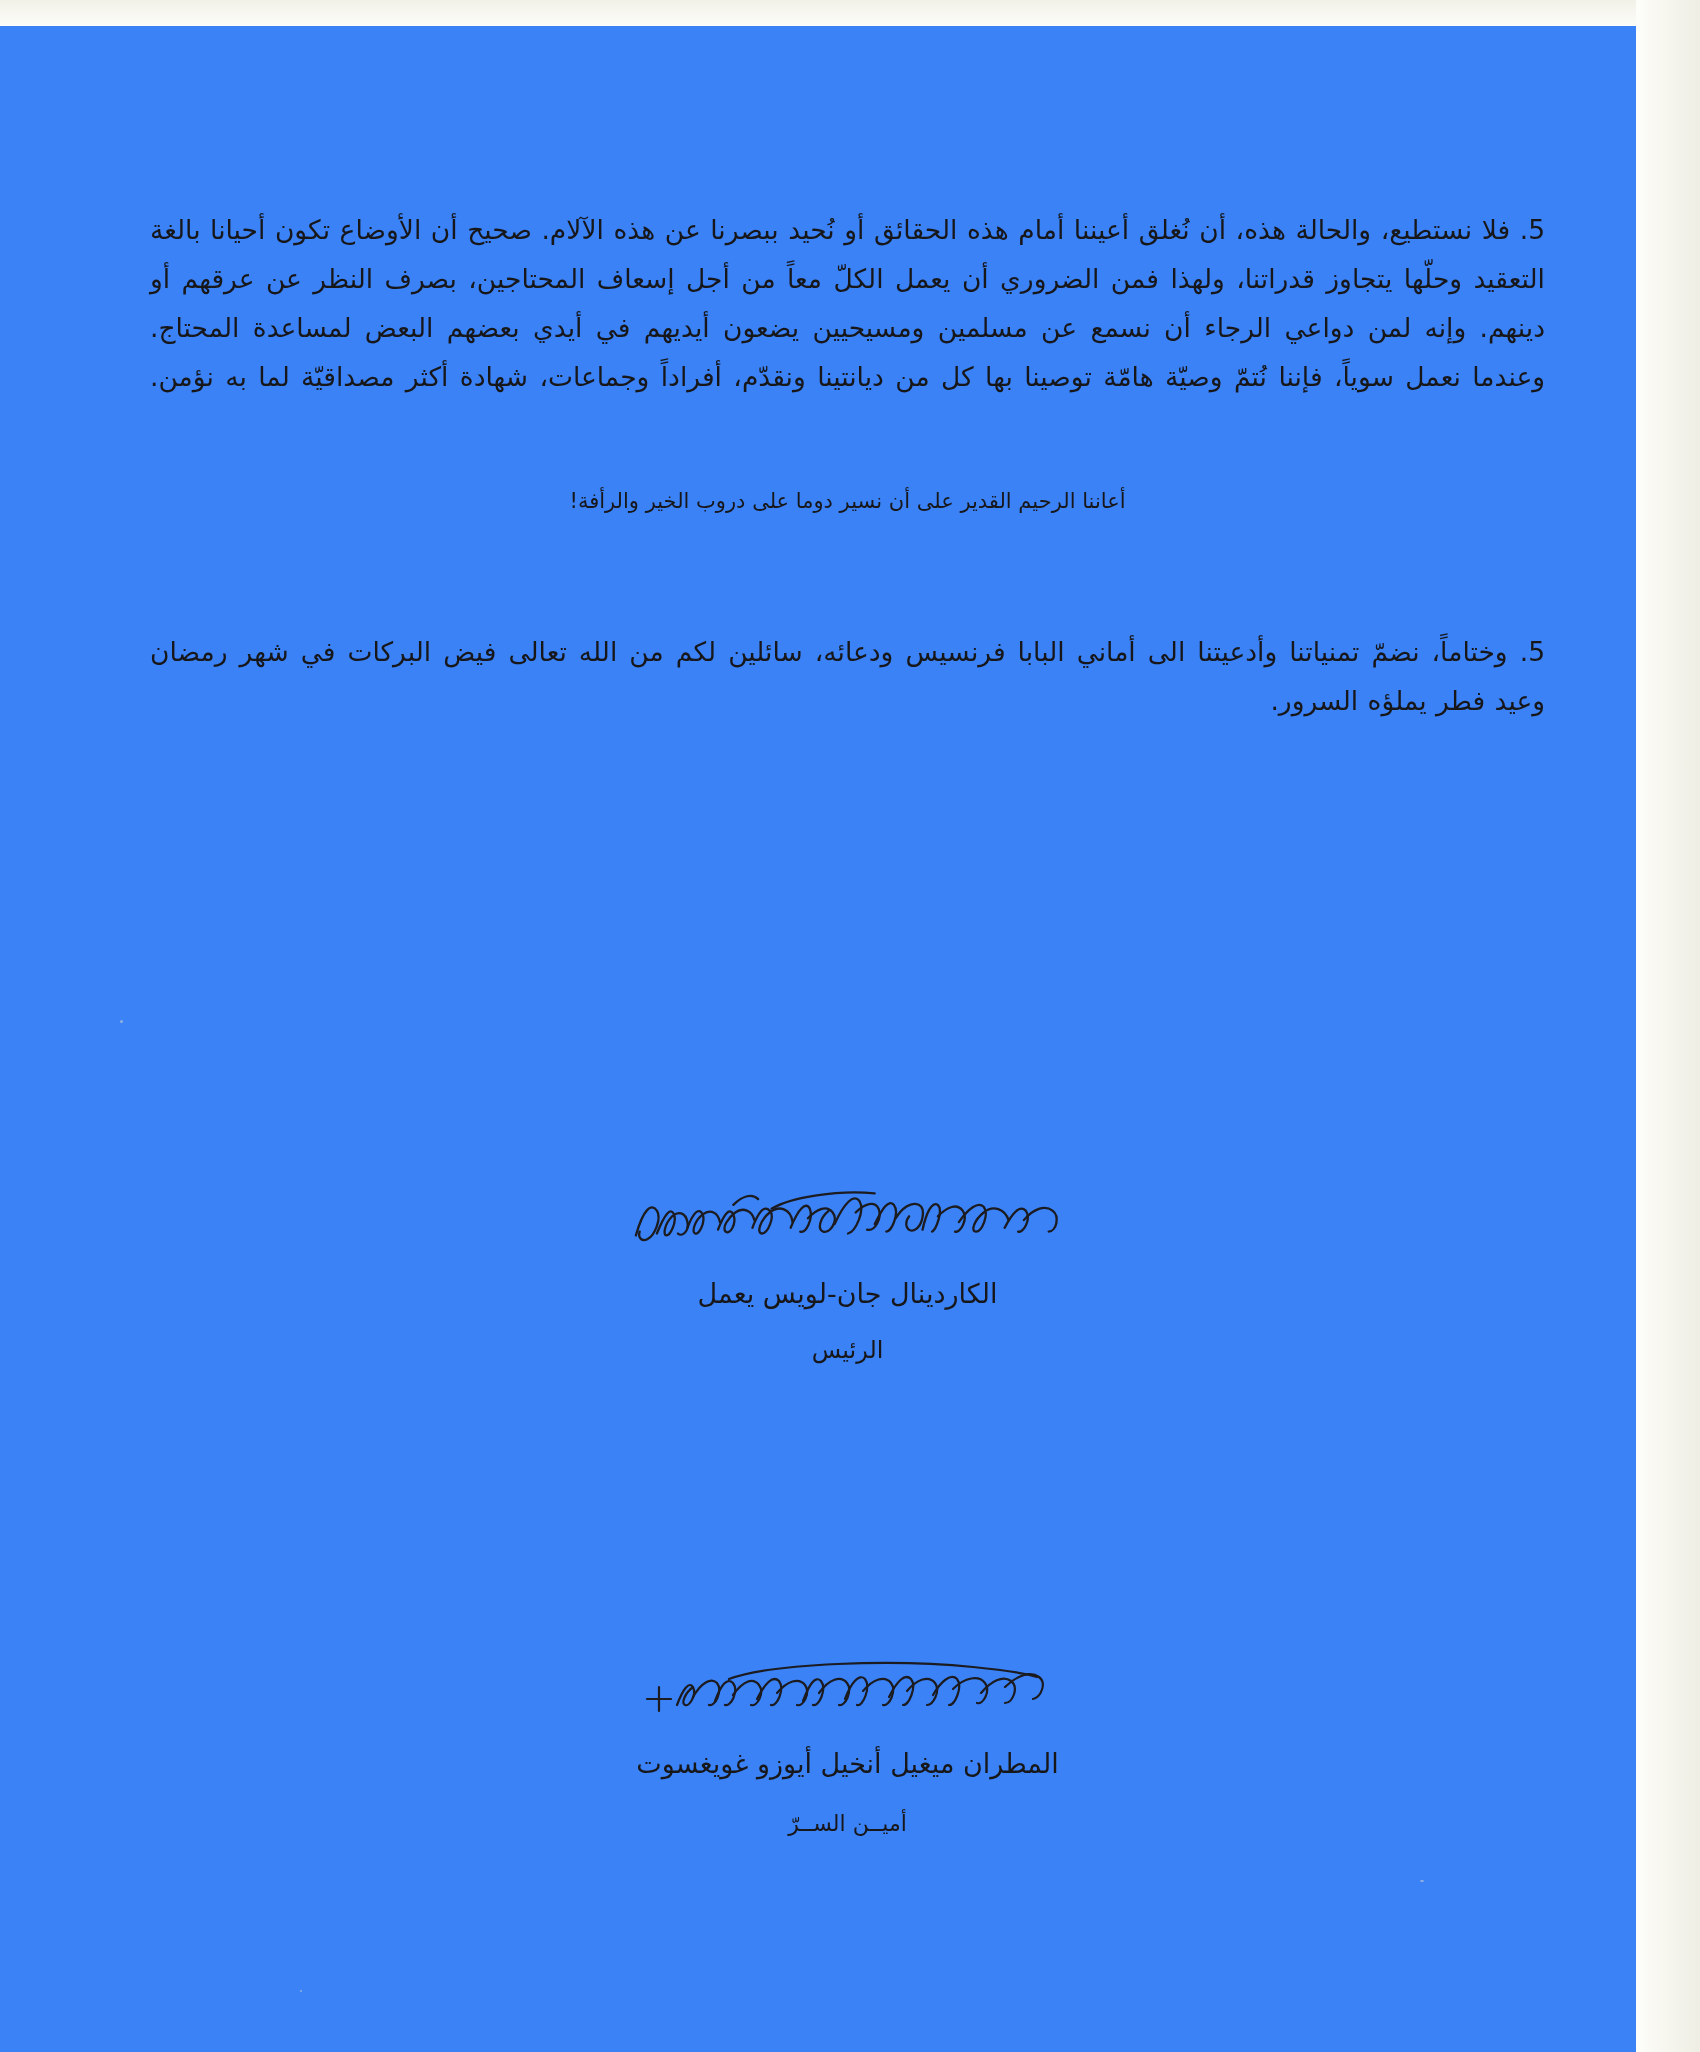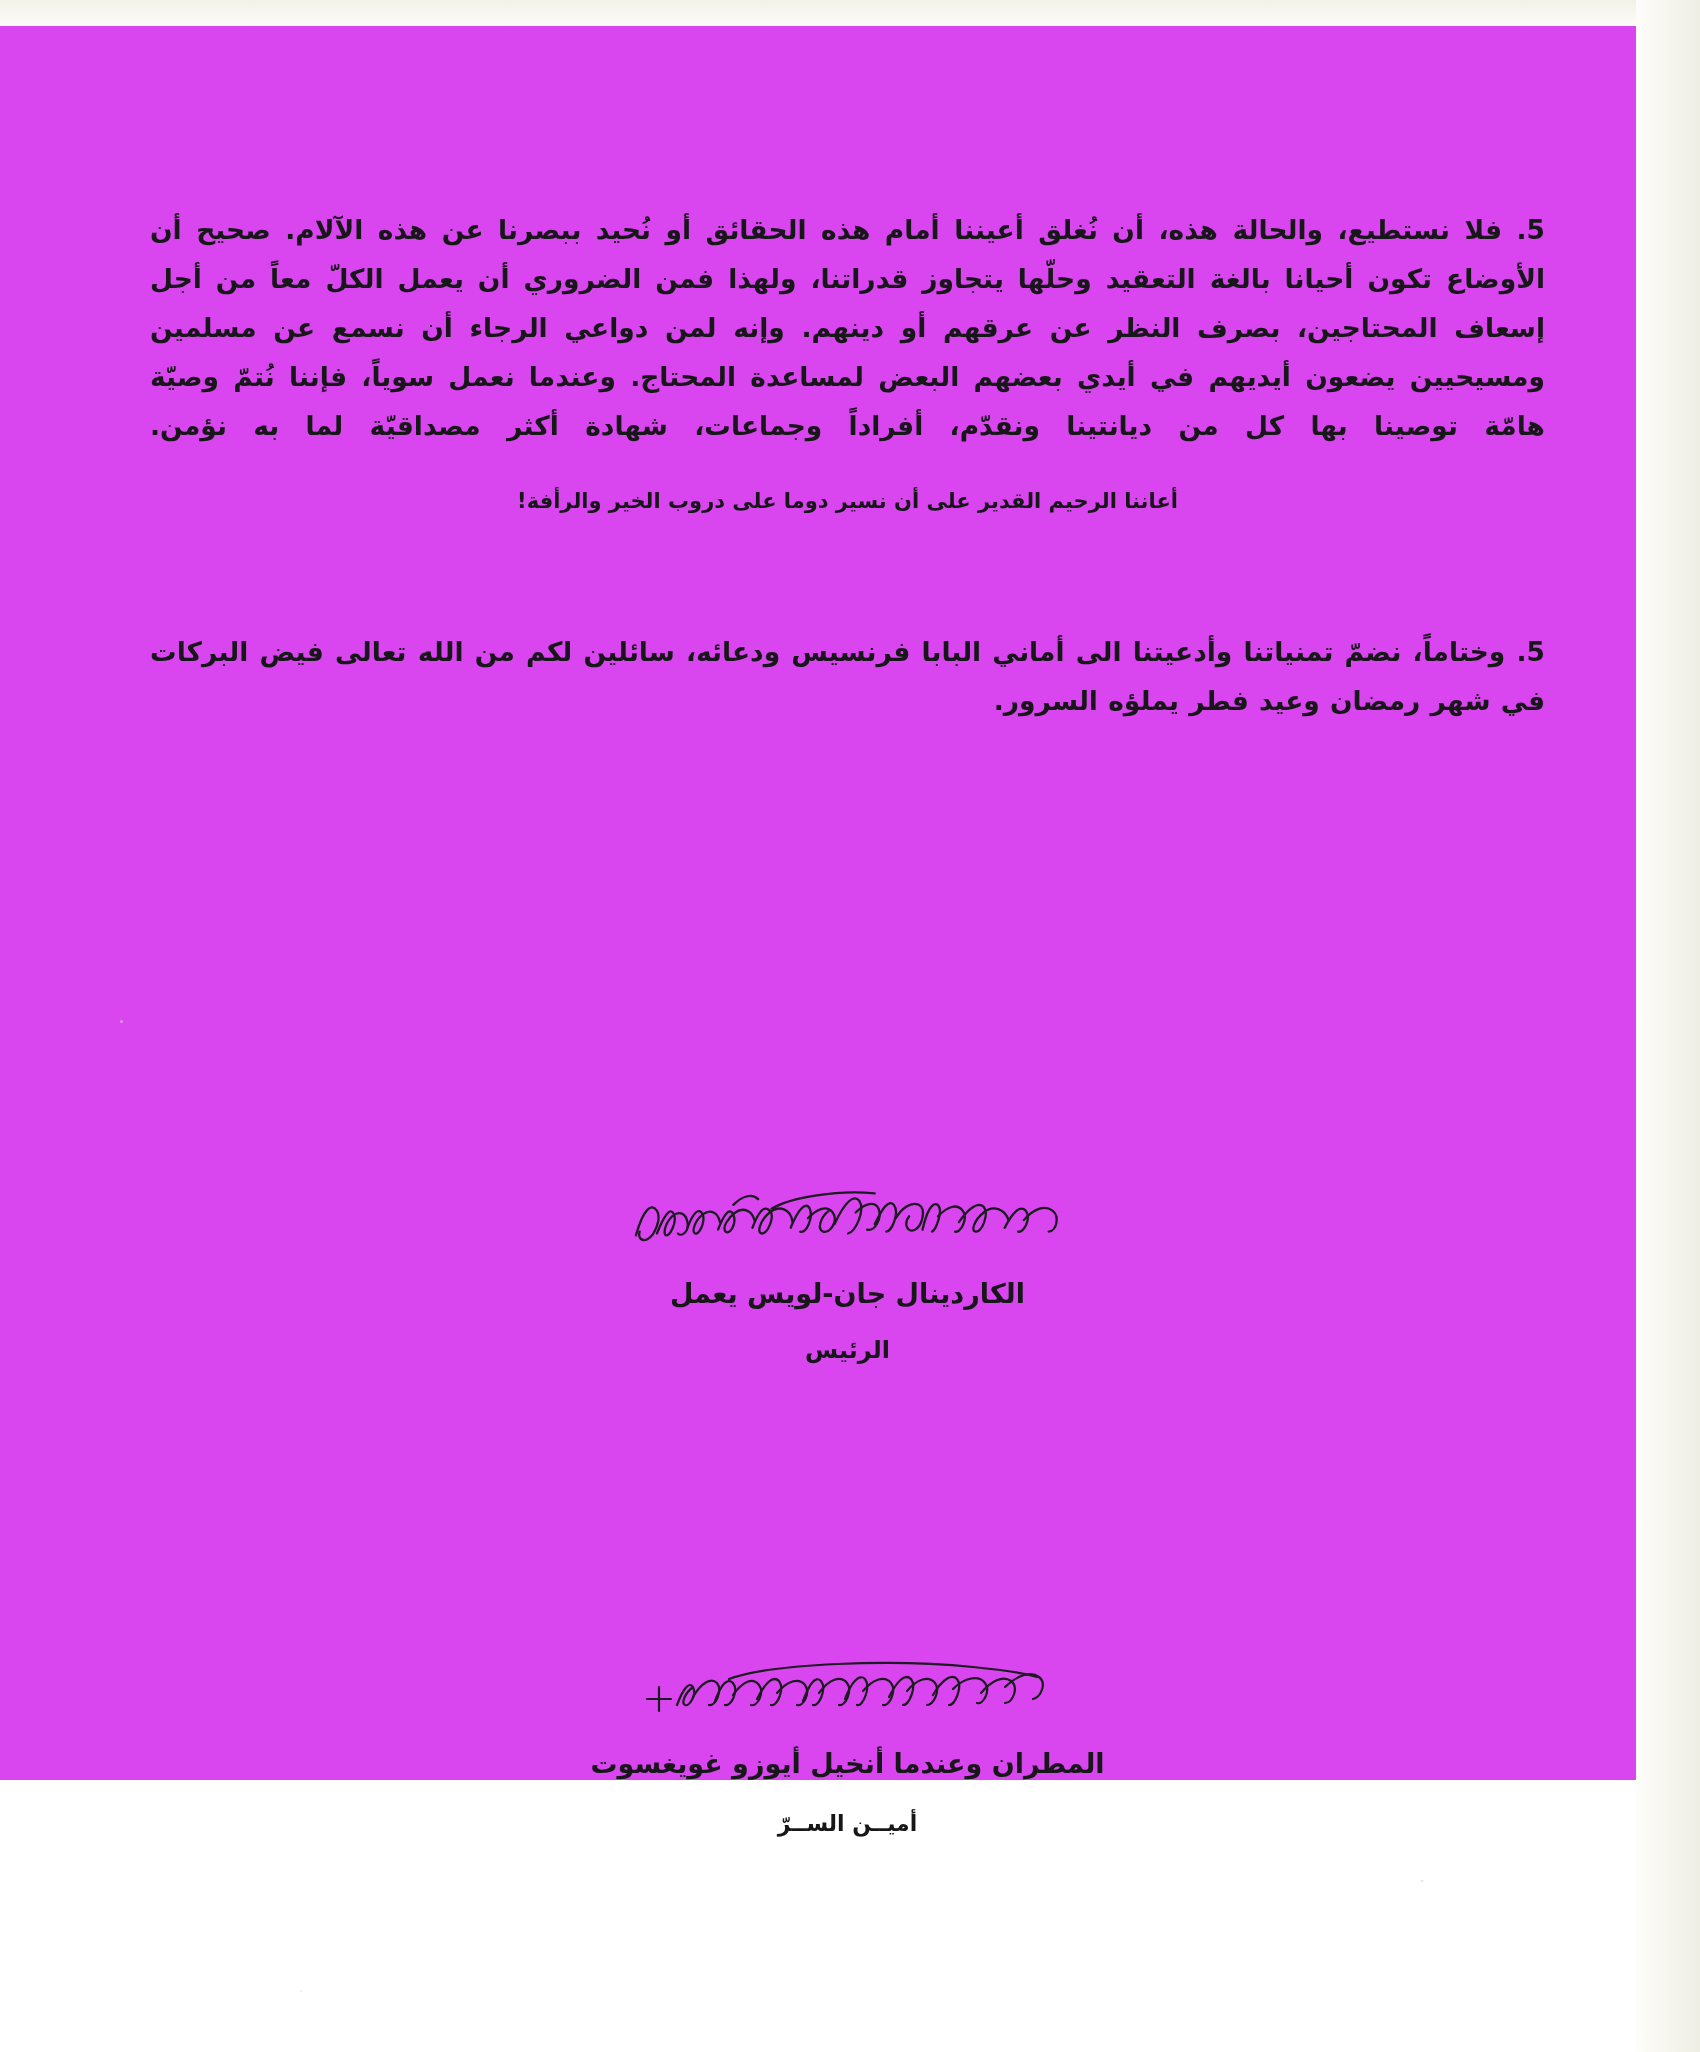--- a/index.html
+++ b/index.html
@@ -15,23 +15,22 @@
     overflow: hidden;
     font-family: "DejaVu Sans", sans-serif;
   }
 
   
   #page-sheet {
     position: absolute;
     top: 0;
     left: 0;
     width: 1700px;
-    height: 1780px;
-    background: #d946ef;
-    font-weight: bold;
+    height: 2052px;
+    background: #3b82f6;
   }
 
   
   #paper-edge-right {
     position: absolute;
     top: 0;
     right: 0;
     width: 64px;
     height: 2052px;
     background: linear-gradient(to left, #efeee4 0%, #f7f6ef 55%, #fdfdfa 100%);
@@ -223,18 +222,18 @@
           <path d="M230 38 C240 26, 252 22, 258 30 C264 38, 256 54, 250 52"></path>
           <path d="M256 44 C264 28, 272 20, 278 26 C284 34, 276 52, 270 52"></path>
           <path d="M274 38 C284 26, 296 22, 302 30 C308 38, 300 52, 294 52"></path>
           <path d="M300 42 C308 28, 318 20, 324 26 C330 34, 322 52, 316 52"></path>
           <path d="M320 36 C332 24, 346 22, 352 30 C358 38, 350 52, 344 50"></path>
           <path d="M348 40 C358 28, 370 22, 378 28 C386 34, 380 50, 372 50"></path>
           <path d="M372 34 C384 22, 398 18, 406 24 C414 30, 408 44, 400 46"></path>
           <path d="M96 26 C140 10, 260 6, 340 14 C370 17, 392 20, 404 24"></path>
         </g>
       </svg>
-      <div class="doc-text sig-name">المطران وعندما أنخيل أيوزو غويغسوت</div>
+      <div class="doc-text sig-name">المطران ميغيل أنخيل أيوزو غويغسوت</div>
       <div class="doc-text sig-title small">أميــن الســرّ</div>
     </div>
 
   </div>
 </div>
 
 </body></html>

